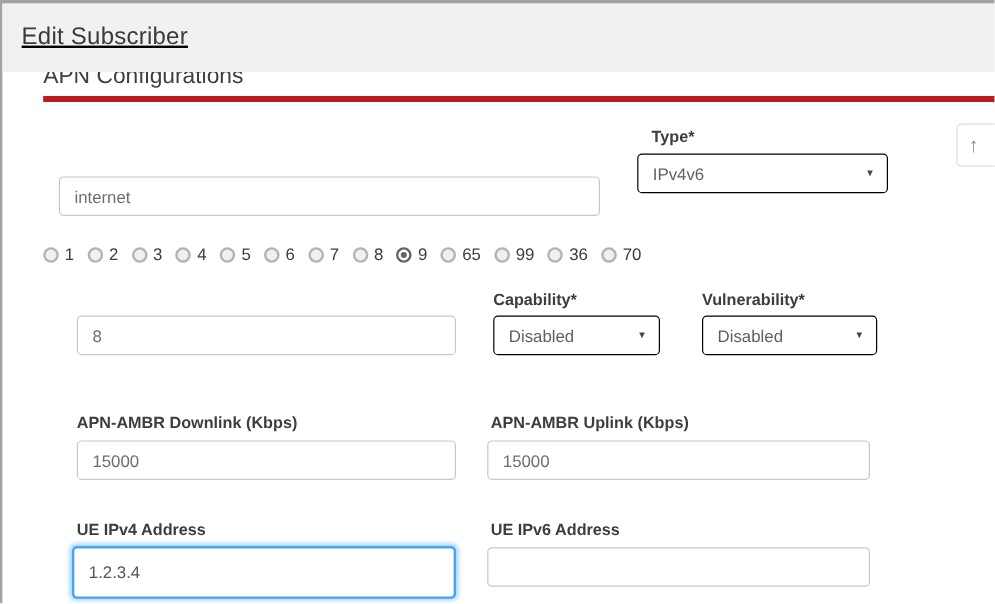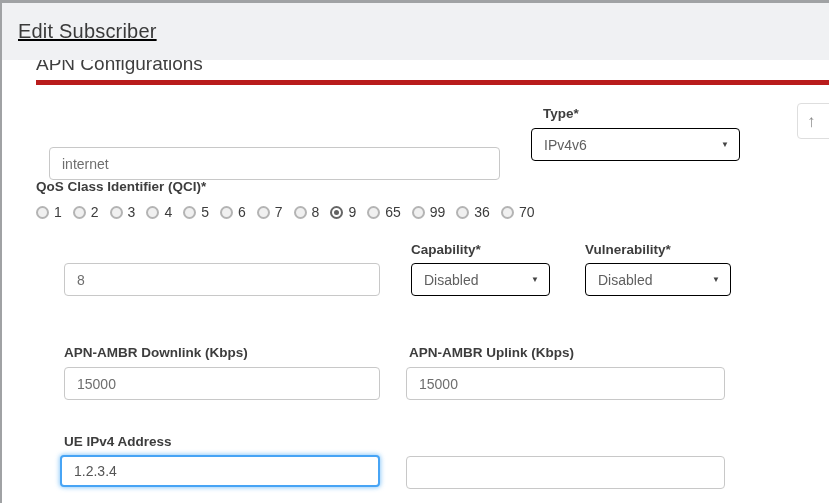--- a/index.html
+++ b/index.html
@@ -25,21 +25,21 @@
   }
 
   .field-label{
     position:absolute;font-size:13.5px;font-weight:700;color:#3d3d3d;line-height:17px;white-space:nowrap;
   }
   .text-input{
     position:absolute;height:33px;box-sizing:border-box;border:1px solid #c8c8c8;border-radius:4px;
     padding:0 12px;font-family:"Liberation Sans",sans-serif;font-size:14px;color:#6e6e6e;outline:none;background:#fff;
   }
   .text-input.focused{
-    border:2px solid #47a4f5;height:32px;
+    border:2px solid #47a4f5;height:44px;
     box-shadow:0 0 4px 1px rgba(66,165,245,.55);
     color:#555;
   }
   .select-box{
     position:absolute;height:33px;box-sizing:border-box;border:1px solid #000000;border-radius:4px;
     background:#fff;display:flex;align-items:center;justify-content:space-between;
     padding:0 10px 0 12px;font-size:14px;color:#5f5f5f;cursor:pointer;
   }
   .select-arrow{font-size:8px;color:#454545;line-height:1;}
 
@@ -101,21 +101,20 @@
     <label class="field-label type-label">Type*</label>
     <div class="select-box type-select">
       <span>IPv4v6</span>
       <span class="select-arrow">▼</span>
     </div>
 
     <button class="upload-btn">
       <span class="arrow">↑</span>
     </button>
 
-    <label class="field-label qci-label">QoS Class Identifier (QCI)*</label>
     <div class="qci-row" id="qci-row">
         <label class="radio-item">
           <span class="radio"></span>
           <span class="radio-num">1</span>
         </label>
         <label class="radio-item">
           <span class="radio"></span>
           <span class="radio-num">2</span>
         </label>
         <label class="radio-item">
@@ -180,20 +179,21 @@
 
     <label class="field-label dl-label">APN-AMBR Downlink (Kbps)</label>
     <input class="text-input dl-input" type="text" value="15000" style="">
 
     <label class="field-label ul-label">APN-AMBR Uplink (Kbps)</label>
     <input class="text-input ul-input" type="text" value="15000" style="">
 
     <label class="field-label ipv4-label">UE IPv4 Address</label>
     <input class="text-input focused ipv4-input" type="text" autofocus="" value="1.2.3.4" style="">
 
+    <label class="field-label ipv6-label">UE IPv6 Address</label>
     <input class="text-input ipv6-input" type="text" value="" style="">
   </div>
 
   <div class="dialog-header">
     <h1 class="dialog-title">Edit Subscriber</h1>
   </div>
 
   <div class="edge-left"></div>
 </div>
 

